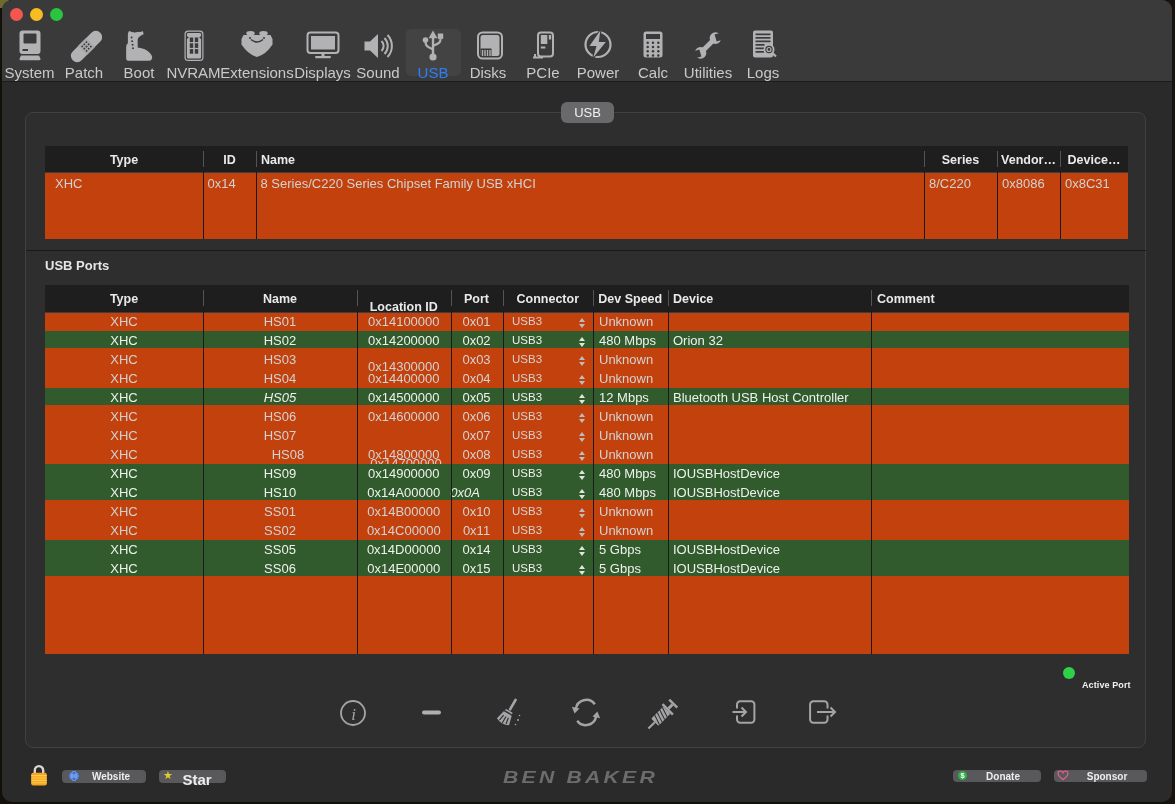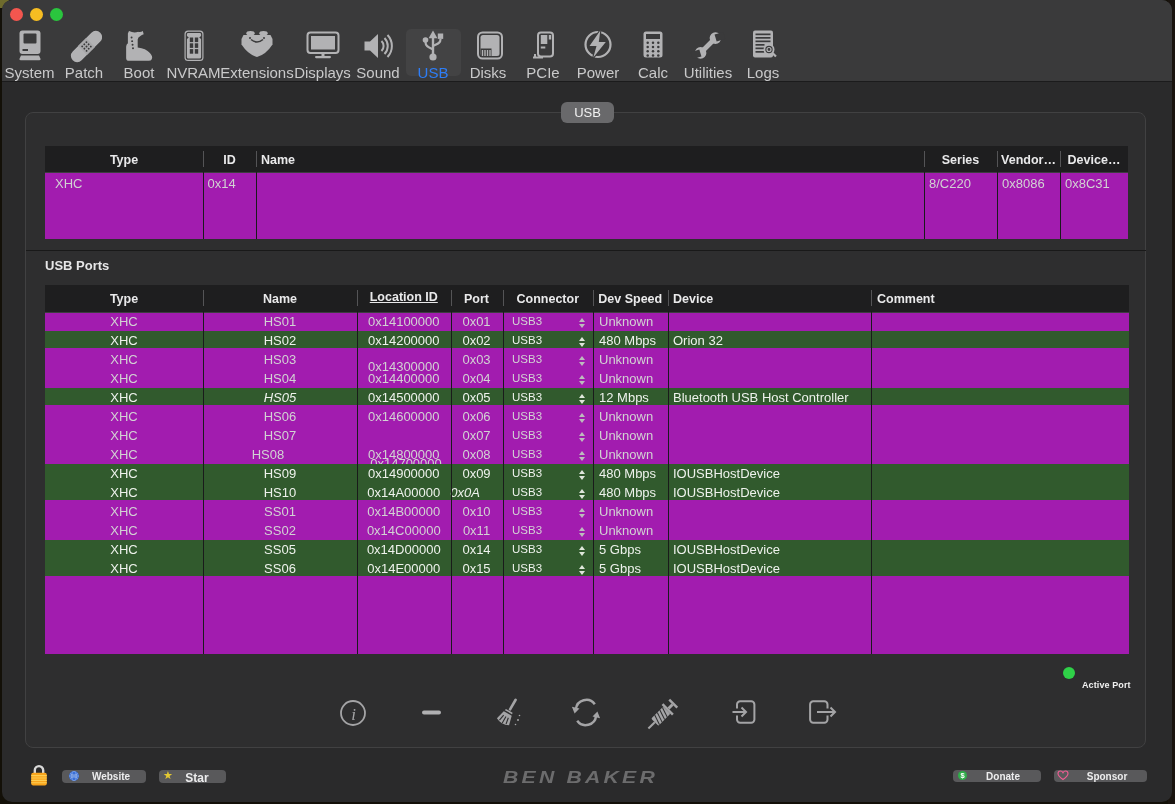--- a/index.html
+++ b/index.html
@@ -18,21 +18,21 @@
 .tlabel { position:absolute; top:37px; left:50%; transform:translateX(-50%);
   font-size:15px; color:#c9c9ca; white-space:nowrap; }
 #usbsel { position:absolute; left:404px; top:29px; width:55px; height:47px;
   border-radius:5px; background:#434344; }
 
 #gbox { position:absolute; left:23px; top:112px; width:1121px; height:636px;
   border:1px solid #414142; border-radius:8px; background:#2e2e2f; }
 #tabpill { position:absolute; left:559px; top:102px; width:53px; height:21px;
   background:#69696b; border-radius:6px; color:#f2f2f2; font-size:13px;
   text-align:center; line-height:21px; z-index:5; }
-.tbl { position:absolute; background:#a21caf; }
+.tbl { position:absolute; background:#c2410c; }
 .thead { position:absolute; left:0; top:0; width:100%; background:#1e1e1f; }
 .hd { position:absolute; font-size:12.5px; font-weight:bold; color:#e9e9ea; white-space:nowrap; }
 .hsep { position:absolute; width:1px; background:#545456; }
 .vsep { position:absolute; width:1px; background:#1a1a1b; z-index:3; }
 .cell { position:absolute; font-size:13px; color:#d2d2d3; white-space:nowrap; }
 .row { position:absolute; left:0; width:100%; height:19px; }
 .row.g { background:#315a2d; }
 .row.gb { background:#315a2d; height:17px; }
 .row.gb .cell { color:#eef2ec; }
 .row.gb .stp i { border-bottom-color:#dfe7dc; }
@@ -267,29 +267,30 @@
  <div class="hsep" style="left:211px;top:5px;height:16px;"></div>
  <div class="vsep" style="left:211px;top:25.5px;height:67.5px;"></div>
  <div class="hsep" style="left:879px;top:5px;height:16px;"></div>
  <div class="vsep" style="left:879px;top:25.5px;height:67.5px;"></div>
  <div class="hsep" style="left:952px;top:5px;height:16px;"></div>
  <div class="vsep" style="left:952px;top:25.5px;height:67.5px;"></div>
  <div class="hsep" style="left:1015px;top:5px;height:16px;"></div>
  <div class="vsep" style="left:1015px;top:25.5px;height:67.5px;"></div>
  <div class="cell" style="left:10px;top:30px;">XHC</div>
  <div class="cell" style="left:162.5px;top:30px;">0x14</div>
+ <div class="cell" style="left:215.5px;top:30px;">8 Series/C220 Series Chipset Family USB xHCI</div>
  <div class="cell" style="left:884px;top:30px;">8/C220</div>
  <div class="cell" style="left:957px;top:30px;">0x8086</div>
  <div class="cell" style="left:1020px;top:30px;">0x8C31</div>
  </div>
  <div class="tbl" style="left:43px;top:284.5px;width:1084px;height:369.5px;">
  <div class="thead" style="height:28.5px;border-bottom:1px solid #3d3d3f;"></div>
  <div class="hd ctr" style="left:79px;top:7px;">Type</div>
  <div class="hd ctr" style="left:235px;top:7px;">Name</div>
- <div class="hd ctr" style="left:358.75px;top:5px;text-decoration:underline;">Location ID</div>
+ <div class="hd ctr" style="left:358.75px;top:15px;">Location ID</div>
  <div class="hd ctr" style="left:431.5px;top:7px;">Port</div>
  <div class="hd ctr" style="left:502.75px;top:7px;">Connector</div>
  <div class="hd ctr" style="left:585.25px;top:7px;">Dev Speed</div>
  <div class="hd" style="left:628px;top:7px;">Device</div>
  <div class="hd" style="left:832px;top:7px;">Comment</div>
  <div class="hsep" style="left:158px;top:5.5px;height:16px;"></div>
  <div class="vsep" style="left:158px;top:26.5px;height:343.0px;"></div>
  <div class="hsep" style="left:312px;top:5.5px;height:16px;"></div>
  <div class="vsep" style="left:312px;top:26.5px;height:343.0px;"></div>
  <div class="hsep" style="left:405.5px;top:5.5px;height:16px;"></div>
@@ -383,21 +384,21 @@
  <div class="cell ctr" style="left:431.5px;">0x07</div>
  <div class="cell" style="left:467px;font-size:11.5px;top:3px;">USB3</div>
  <div class="stp" style="left:533px;">
           <i></i>
           <b></b>
         </div>
  <div class="cell" style="left:554px;">Unknown</div>
  </div>
  <div class="row" style="top:160.5px;">
  <div class="cell ctr" style="left:79px;">XHC</div>
- <div class="cell ctr" style="left:223px;">HS08</div>
+ <div class="cell ctr" style="left:243px;">HS08</div>
  <div class="cell ctr" style="left:358.75px;">0x14800000</div>
  <div class="cell ctr" style="left:431.5px;">0x08</div>
  <div class="cell" style="left:467px;font-size:11.5px;top:3px;">USB3</div>
  <div class="stp" style="left:533px;">
           <i></i>
           <b></b>
         </div>
  <div class="cell" style="left:554px;">Unknown</div>
  </div>
  <div class="row g" style="top:179.5px;">
@@ -547,21 +548,21 @@
 <circle cx="5" cy="5" r="5" fill="#3a6fd8"></circle>
 <g stroke="#9db9ea" stroke-width="0.7" fill="none">
         <ellipse cx="5" cy="5" rx="2.2" ry="5"></ellipse>
 <line x1="0" y1="5" x2="10" y2="5"></line>
         <path d="M1 2.5 a6 6 0 0 0 8 0 M1 7.5 a6 6 0 0 1 8 0"></path>
       </g>
     </svg>
  <div class="abs" style="left:84px;top:771px;width:50px;text-align:center;font-size:10px;font-weight:bold;color:#ededee;">Website</div>
  <div class="btn" style="left:157px;top:769.5px;width:67px;height:13px;"></div>
  <div class="abs" style="left:161px;top:768.5px;font-size:11px;color:#e3c832;">★</div>
- <div class="abs" style="left:178px;top:771px;width:34px;text-align:center;font-size:12px;font-weight:bold;color:#ededee;">Star</div>
+ <div class="abs" style="left:178px;top:771px;width:34px;text-align:center;font-size:15px;font-weight:bold;color:#ededee;">Star</div>
  <div class="abs" style="left:500.5px;top:767.5px;white-space:nowrap;font-size:16.5px;font-weight:bold;font-style:italic;color:#6c6c6d;letter-spacing:2.5px;transform:scaleX(1.285);transform-origin:left center;">BEN BAKER</div>
  <div class="btn" style="left:951px;top:769.5px;width:88px;height:12.5px;"></div>
  <div class="abs" style="left:956px;top:771px;width:9px;height:9px;border-radius:50%;background:#2fae4a;"></div>
  <div class="abs" style="left:956.2px;top:771.2px;width:9px;text-align:center;font-size:7.5px;font-weight:bold;color:#fff;">$</div>
  <div class="abs" style="left:973px;top:771px;width:56px;text-align:center;font-size:10px;font-weight:bold;color:#ededee;">Donate</div>
  <div class="btn" style="left:1051.5px;top:769.5px;width:93px;height:12.5px;"></div>
  <svg class="abs" width="12" height="11" viewBox="0 0 12 11" style="left:1055px;top:770px;">
 <path d="M6 9.5 C2.5 7 1 5.2 1 3.4 C1 2 2.1 1 3.4 1 C4.5 1 5.5 1.7 6 2.7 C6.5 1.7 7.5 1 8.6 1 C9.9 1 11 2 11 3.4 C11 5.2 9.5 7 6 9.5 Z" fill="none" stroke="#ef5e94" stroke-width="1.1"></path>
     </svg>
  <div class="abs" style="left:1076px;top:771px;width:58px;text-align:center;font-size:10px;font-weight:bold;color:#ededee;">Sponsor</div>

